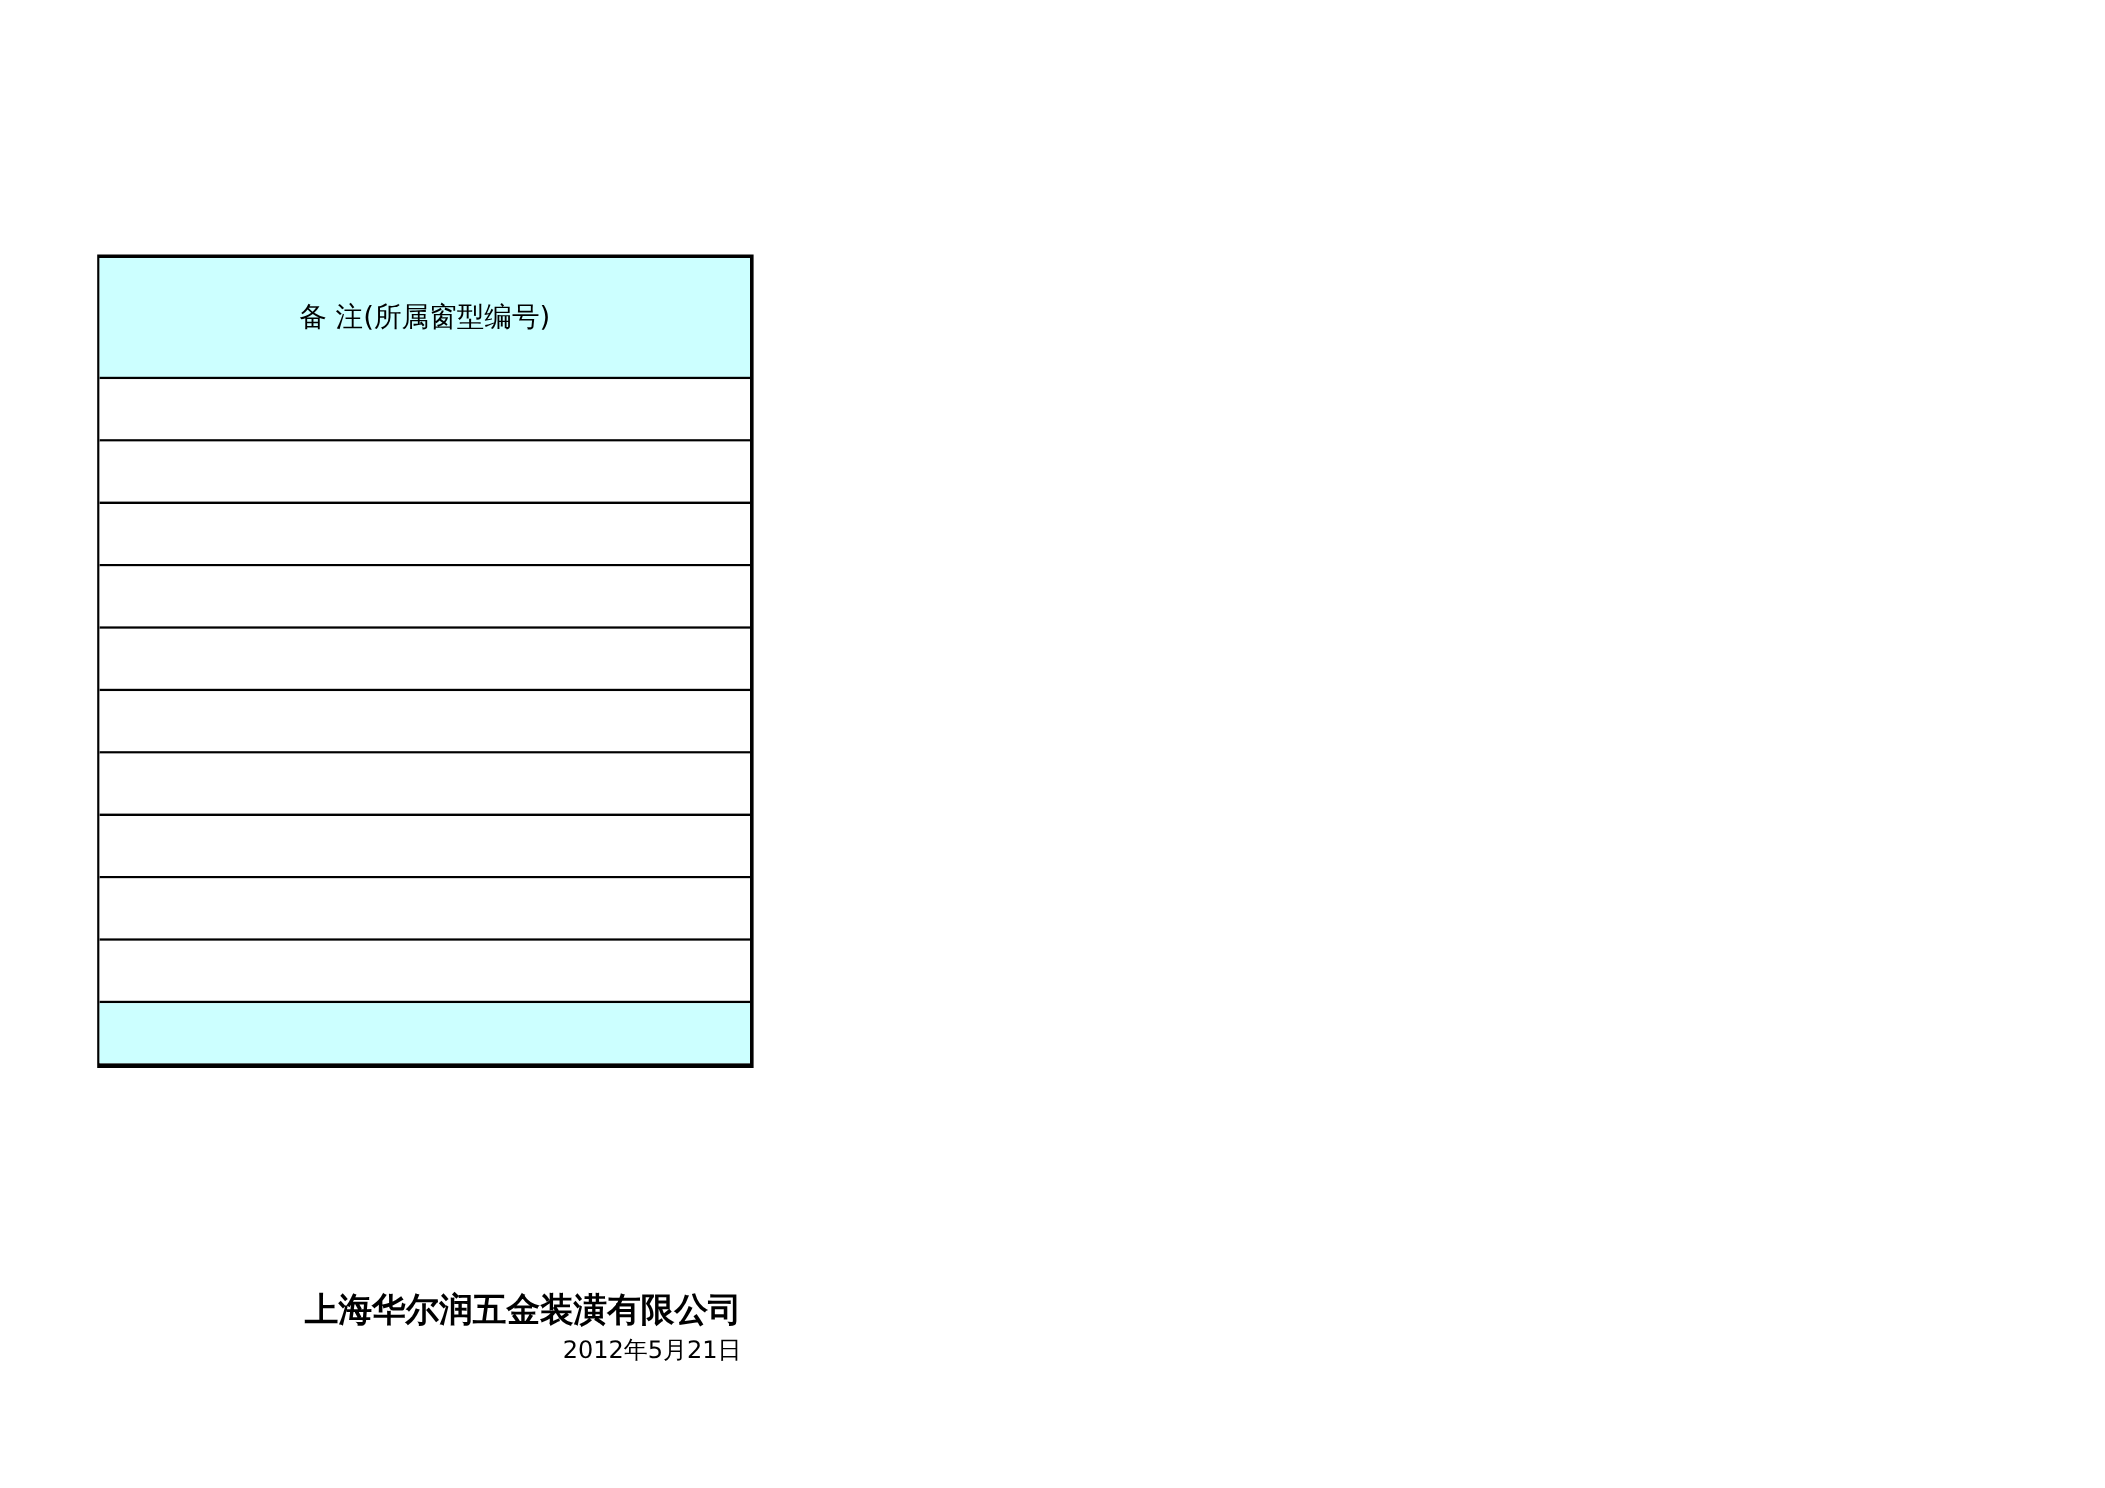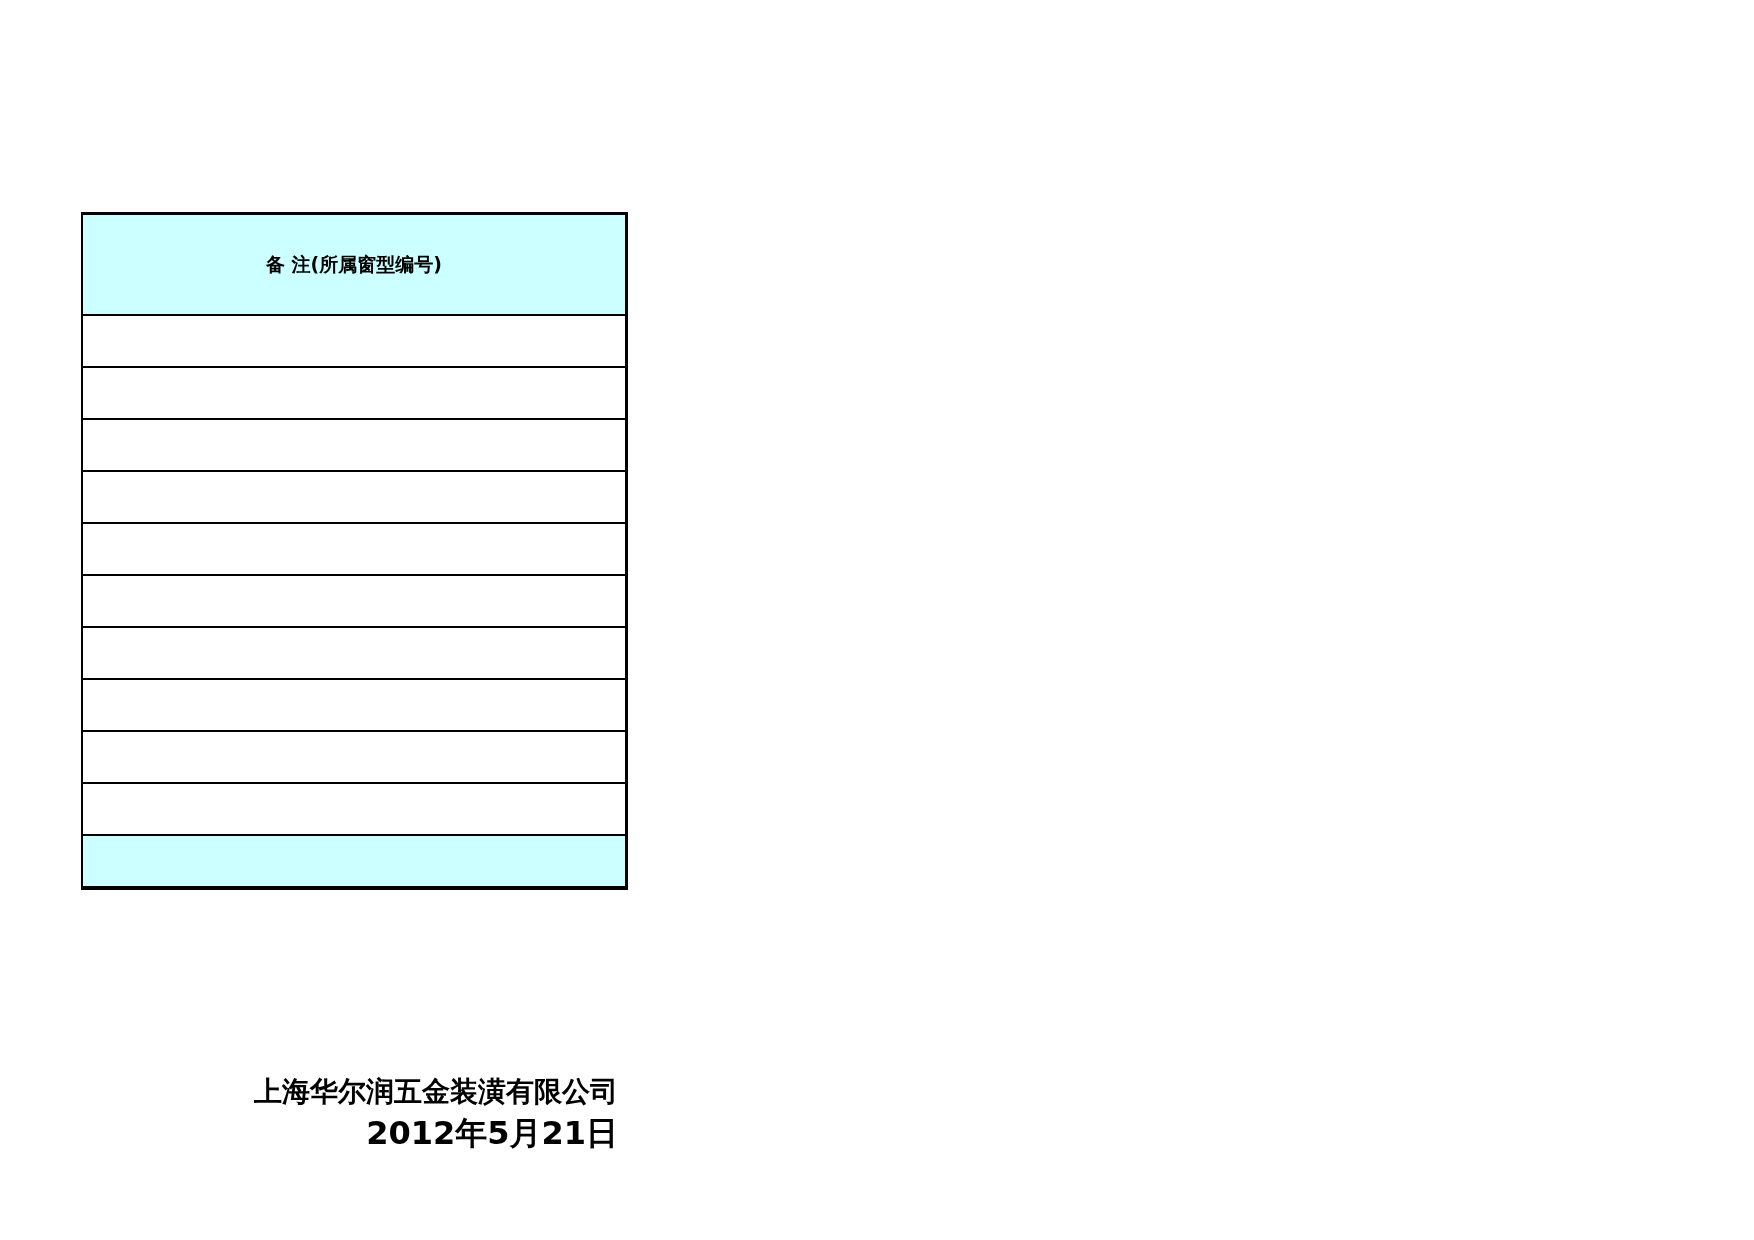--- a/index.html
+++ b/index.html
@@ -3,26 +3,26 @@
 <meta charset="utf-8">
 <style>
   html, body { margin:0; padding:0; background:#ffffff; }
   body { width:1754px; height:1240px; position:relative; overflow:hidden;
          font-family:"DejaVu Sans", "Liberation Sans", sans-serif; color:#000; }
   .sheet-table { position:absolute; left:81px; top:212px; width:542px;
                  border-top:3px solid #000; border-right:3px solid #000; border-left:2px solid #000;
                  border-bottom:4px solid #000; box-sizing:content-box; }
   .hdr { height:99px; background:#ccffff; border-bottom:2px solid #000;
          display:flex; align-items:center; justify-content:center;
-         font-weight:bold; font-size:19px; }
+         font-weight:normal; font-size:23px; }
   .row { height:50px; border-bottom:2px solid #000; background:#fff; }
   .row.last { border-bottom:2px solid #000; }
   .footer-row { height:50px; background:#ccffff; }
   .company { position:absolute; right:1136px; top:1057px; font-weight:bold; font-size:28px; white-space:nowrap;margin-top:16px; }
-  .date { position:absolute; right:1136px; top:1112px; font-weight:bold; font-size:32px; white-space:nowrap; }
+  .date { position:absolute; right:1136px; top:1112px; font-weight:normal; font-size:20px; white-space:nowrap; }
 </style>
 </head>
 <body>
 
 <div class="sheet-table">
   <div class="hdr">
     <span>备  注(所属窗型编号)</span>
   </div>
   <div class="row"><span></span></div>
   <div class="row"><span></span></div>

